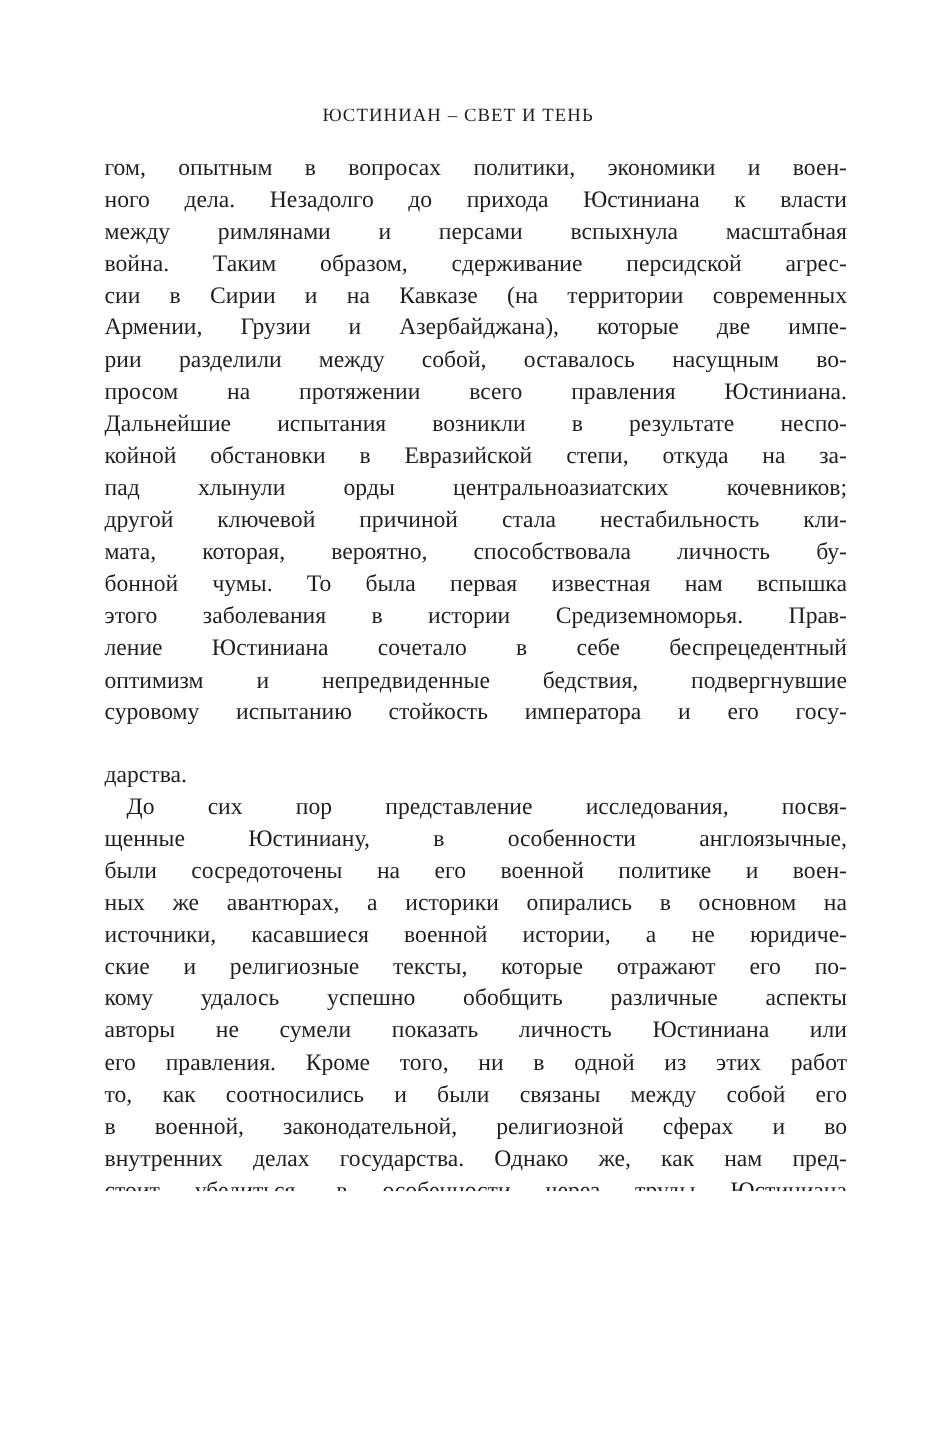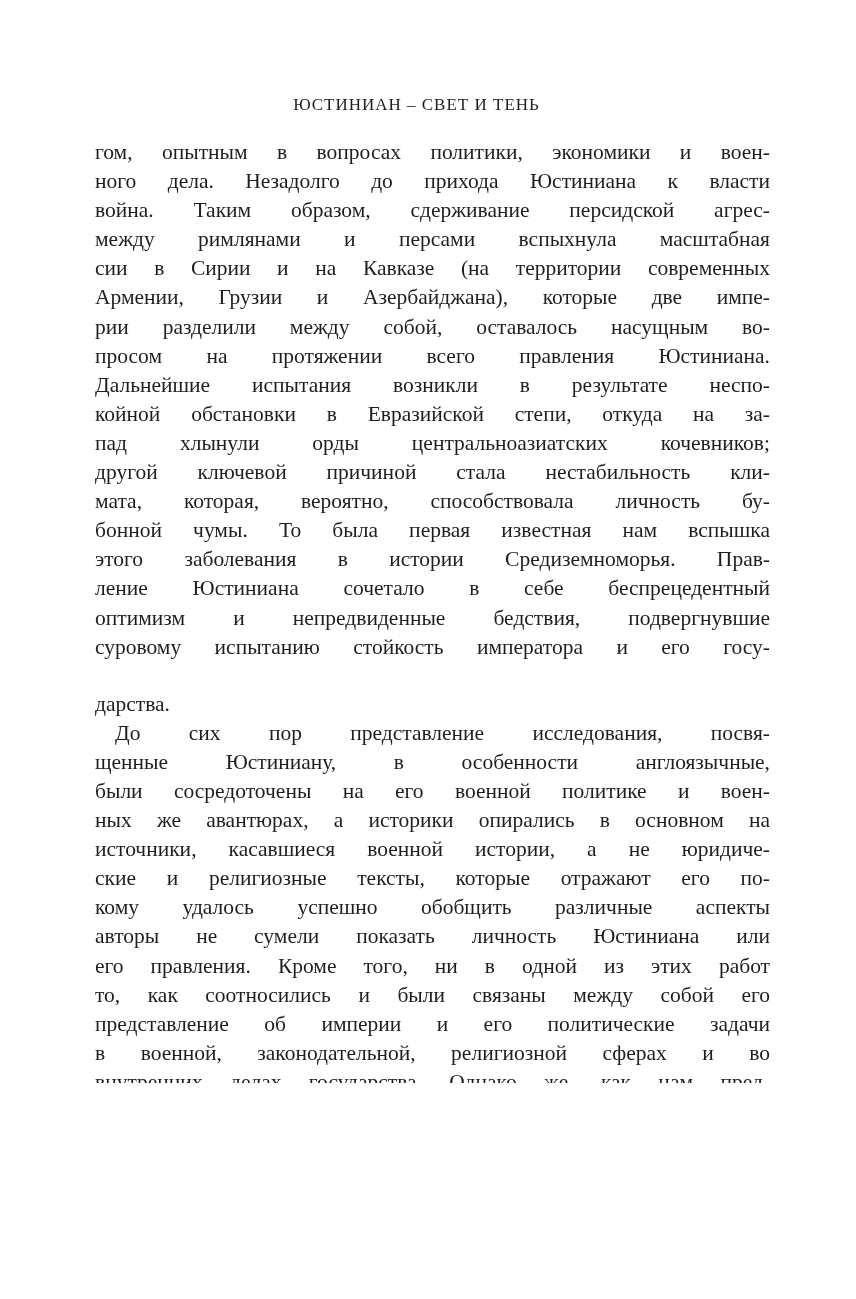--- a/index.html
+++ b/index.html
@@ -59,22 +59,22 @@
 </style>
 </head>
 <body>
 
 <div class="page">
   <div class="running-header">ЮСТИНИАН – СВЕТ И ТЕНЬ</div>
 
   <div class="body-text">
       <div class="line">гом, опытным в вопросах политики, экономики и воен-</div>
       <div class="line">ного дела. Незадолго до прихода Юстиниана к власти</div>
+      <div class="line">между римлянами и персами вспыхнула масштабная</div>
       <div class="line">война. Таким образом, сдерживание персидской агрес-</div>
-      <div class="line">между римлянами и персами вспыхнула масштабная</div>
       <div class="line">сии в Сирии и на Кавказе (на территории современных</div>
       <div class="line">Армении, Грузии и Азербайджана), которые две импе-</div>
       <div class="line">рии разделили между собой, оставалось насущным во-</div>
       <div class="line">просом на протяжении всего правления Юстиниана.</div>
       <div class="line">Дальнейшие испытания возникли в результате неспо-</div>
       <div class="line">койной обстановки в Евразийской степи, откуда на за-</div>
       <div class="line">пад хлынули орды центральноазиатских кочевников;</div>
       <div class="line">другой ключевой причиной стала нестабильность кли-</div>
       <div class="line">мата, которая, вероятно, способствовала личность бу-</div>
       <div class="line">бонной чумы. То была первая известная нам вспышка</div>
@@ -86,20 +86,19 @@
       <div class="line indent">До сих пор представление исследования, посвя-</div>
       <div class="line">щенные Юстиниану, в особенности англоязычные,</div>
       <div class="line">были сосредоточены на его военной политике и воен-</div>
       <div class="line">ных же авантюрах, а историки опирались в основном на</div>
       <div class="line">источники, касавшиеся военной истории, а не юридиче-</div>
       <div class="line">ские и религиозные тексты, которые отражают его по-</div>
       <div class="line">кому удалось успешно обобщить различные аспекты</div>
       <div class="line">авторы не сумели показать личность Юстиниана или</div>
       <div class="line">его правления. Кроме того, ни в одной из этих работ</div>
       <div class="line">то, как соотносились и были связаны между собой его</div>
-      <div class="line">представление об империи и его политические задачи</div>
       <div class="line">в военной, законодательной, религиозной сферах и во</div>
       <div class="line">внутренних делах государства. Однако же, как нам пред-</div>
       <div class="line">стоит убедиться, в особенности через труды Юстиниана</div>
     </div>
 
   <div class="page-number">23</div>
 </div>
 
 </body></html>

